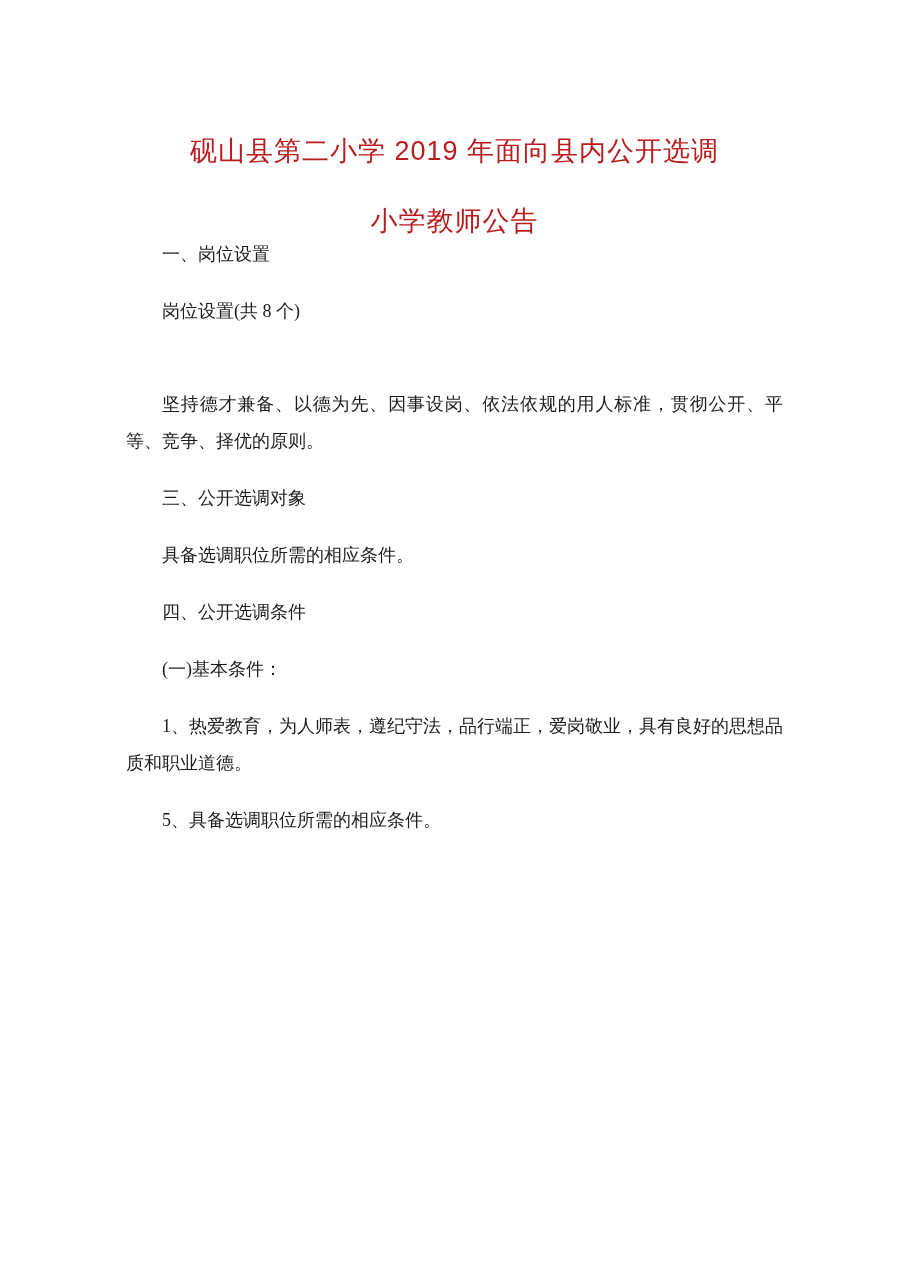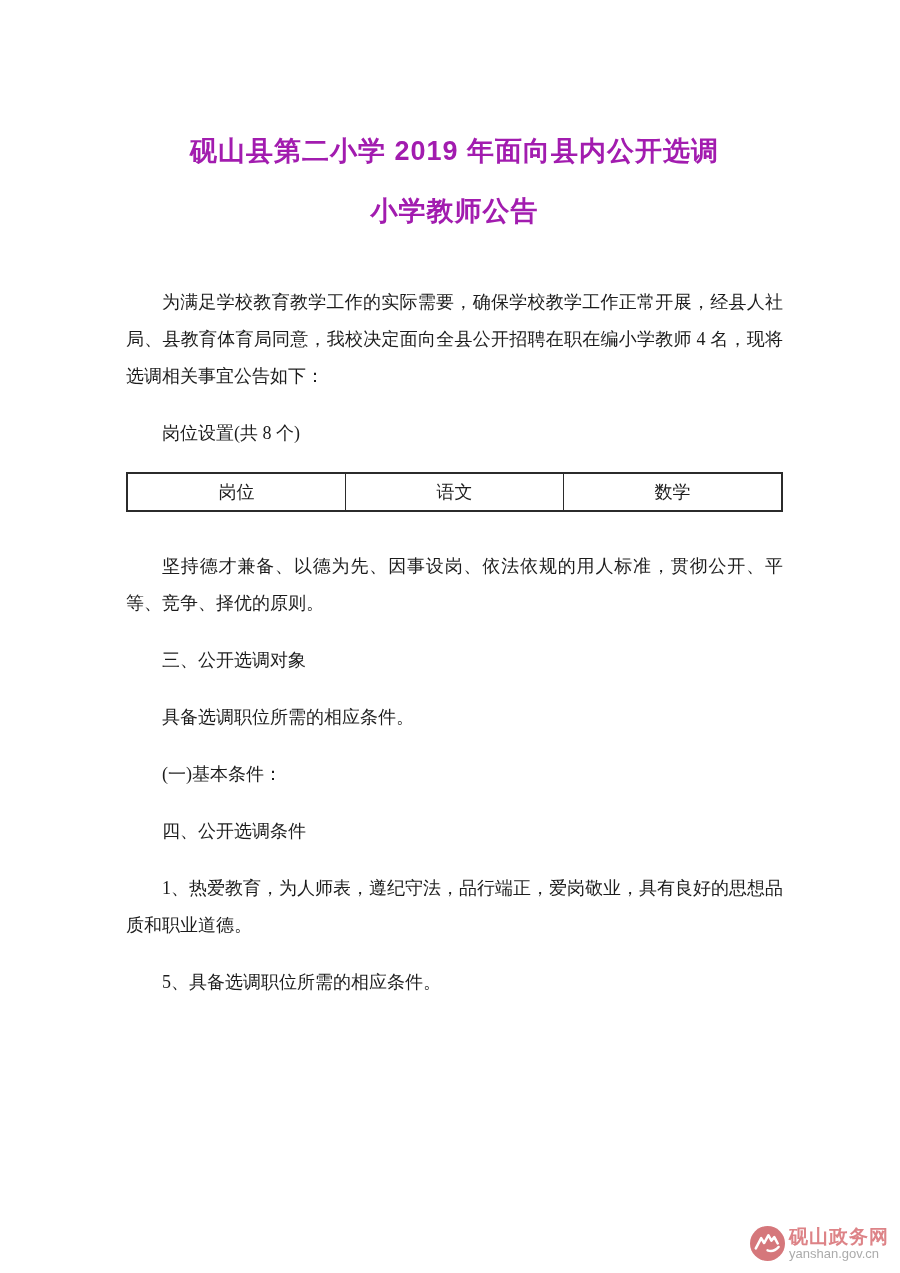--- a/index.html
+++ b/index.html
@@ -13,28 +13,28 @@
     height: 1273px;
     background: #ffffff;
     box-sizing: border-box;
     padding: 136px 117px 0 126px;
     overflow: hidden;
     font-family: "Liberation Serif", "DejaVu Serif", serif;
     color: #1c1c1c;
   }
   .doc-title {
     font-family: "Liberation Sans", "DejaVu Sans", sans-serif;
-    font-weight: 700;
+    font-weight: 400;
     font-size: 27px;
     line-height: 30px;
     text-align: center;
-    color: #a21caf;
+    color: #b91c1c;
     letter-spacing: 1px;
   }
-  .doc-title.line2 { margin-top: 30px; text-align: center; }
+  .doc-title.line2 { margin-top: 40px; text-align: center; }
   .body-block {
     font-size: 18px;
     line-height: 37px;
     margin: 0 0 20px 0;
     text-align: justify;
   }
   .body-block.first { margin-top: 58px; }
   .indent { text-indent: 2em; }
   table.positions {
     width: 657px;
@@ -81,55 +81,39 @@
 </style>
 </head>
 <body>
 
 <div class="page">
 
   <div class="doc-title line1">砚山县第二小学 2019 年面向县内公开选调</div>
 
   <div class="doc-title line2">小学教师公告</div>
 
-  <div class="body-block first indent">为满足学校教育教学工作的实际需要，确保学校教学工作正常开展，经县人社局、县教育体育局同意，我校决定面向全县公开招聘在职在编小学教师 4 名，现将选调相关事宜公告如下：</div>
 
+  <div class="body-block indent">一、岗位设置</div>
 
   <div class="body-block indent">岗位设置(共 8 个)</div>
 
   <table class="positions">
     <tbody>
-      <tr>
-        <td>岗位</td>
-        <td>语文</td>
-        <td>数学</td>
-      </tr>
     </tbody>
   </table>
 
 
   <div class="body-block indent">坚持德才兼备、以德为先、因事设岗、依法依规的用人标准，贯彻公开、平等、竞争、择优的原则。</div>
 
   <div class="body-block indent">三、公开选调对象</div>
 
   <div class="body-block indent">具备选调职位所需的相应条件。</div>
 
+  <div class="body-block indent">四、公开选调条件</div>
+
   <div class="body-block indent">(一)基本条件：</div>
-
-  <div class="body-block indent">四、公开选调条件</div>
 
   <div class="body-block indent">1、热爱教育，为人师表，遵纪守法，品行端正，爱岗敬业，具有良好的思想品质和职业道德。</div>
 
   <div class="body-block indent">5、具备选调职位所需的相应条件。</div>
 
-  <div class="footer-logo">
-    <svg class="logo-circle" viewBox="0 0 36 36">
-      <circle cx="18" cy="18" r="18" fill="#d5777b"></circle>
-      <path d="M6 23 L11.5 12.5 L14.5 17.5 L19 9.5 L22 15 L25 11.5 L28.5 18" fill="none" stroke="#ffffff" stroke-width="2.6" stroke-linecap="round" stroke-linejoin="round"></path>
-      <path d="M18 25 Q24 27.5 29.5 21.5" fill="none" stroke="#ffffff" stroke-width="2.4" stroke-linecap="round"></path>
-    </svg>
-    <div class="logo-text-stack">
-      <div class="logo-site-name" style="color: rgb(221, 131, 135);">砚山政务网</div>
-      <div class="logo-site-url" style="color: rgb(171, 171, 171);">yanshan.gov.cn</div>
-    </div>
-  </div>
 
 </div>
 
 </body></html>

